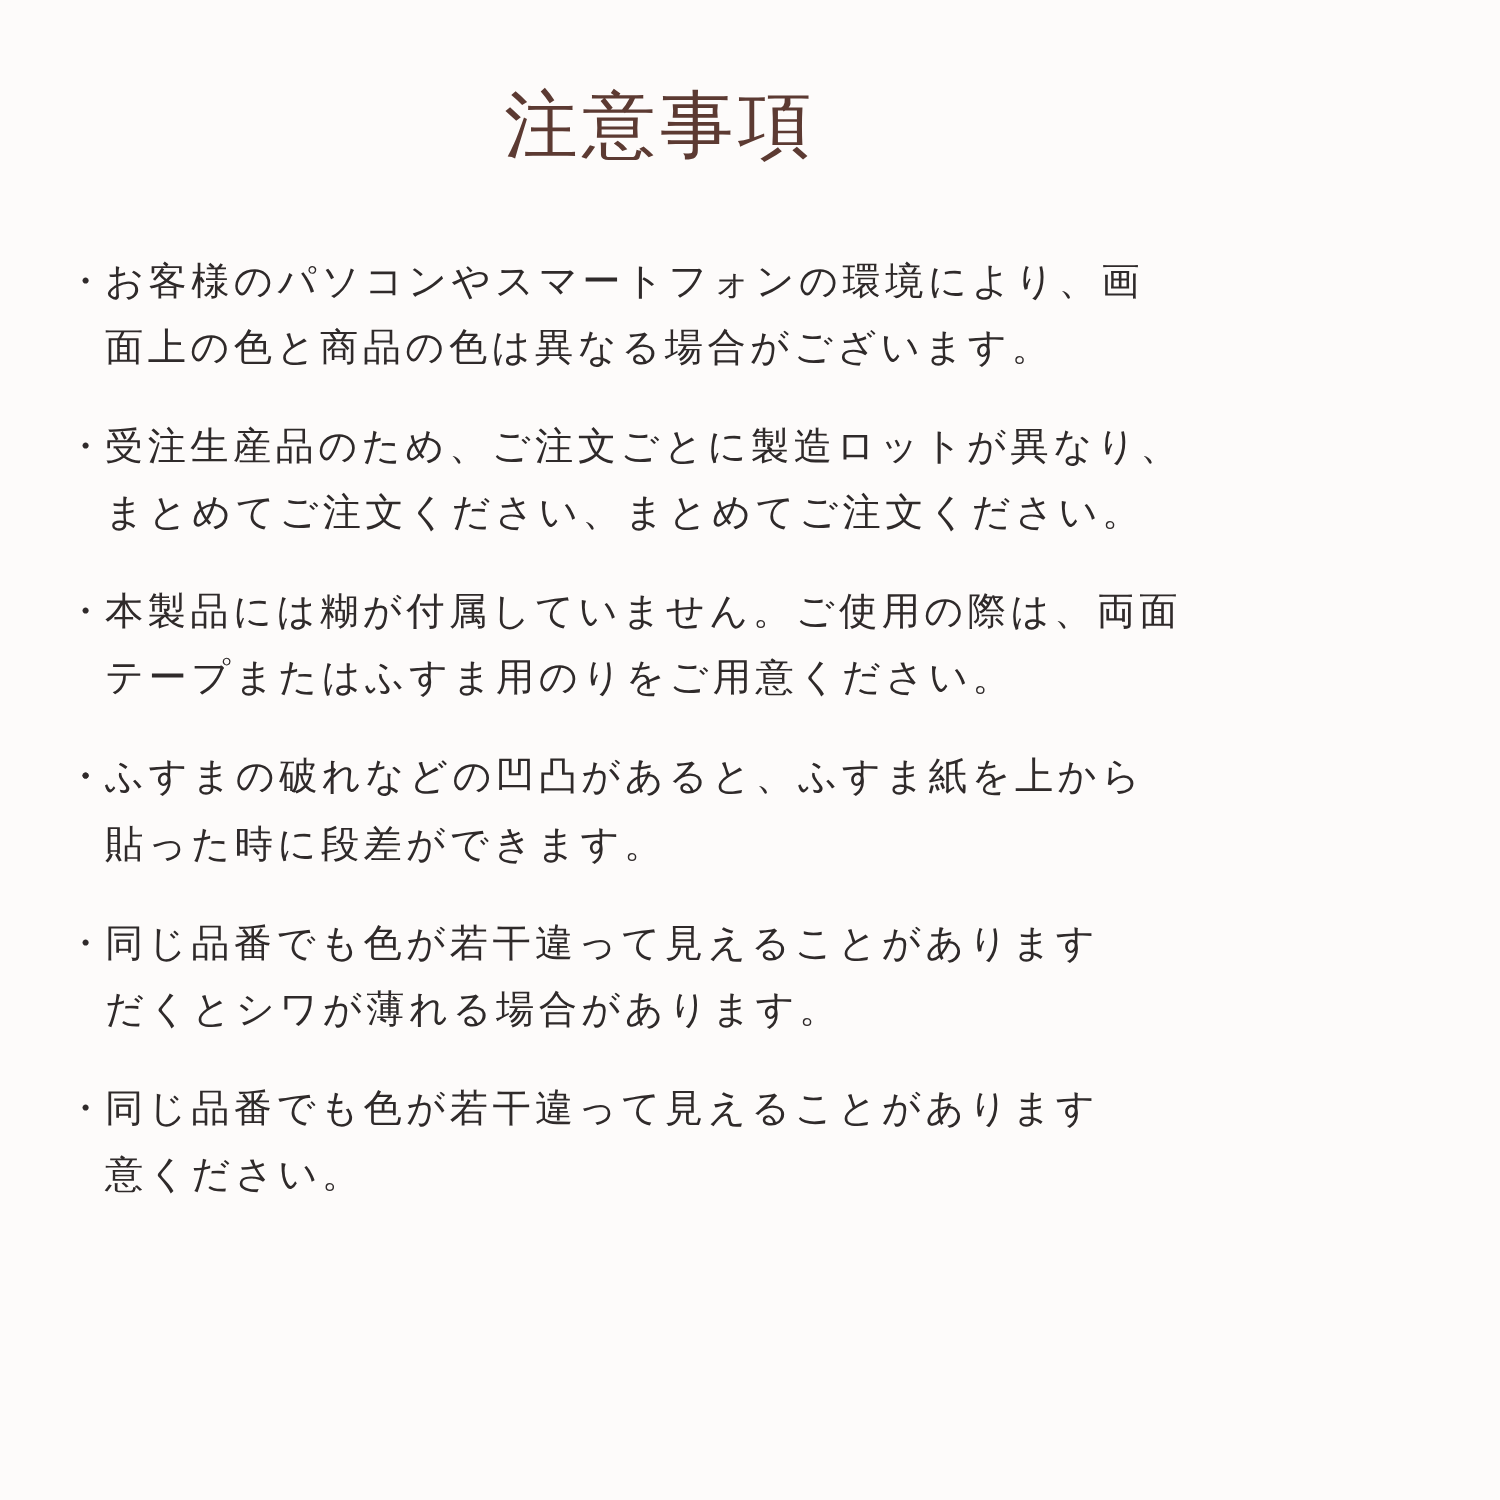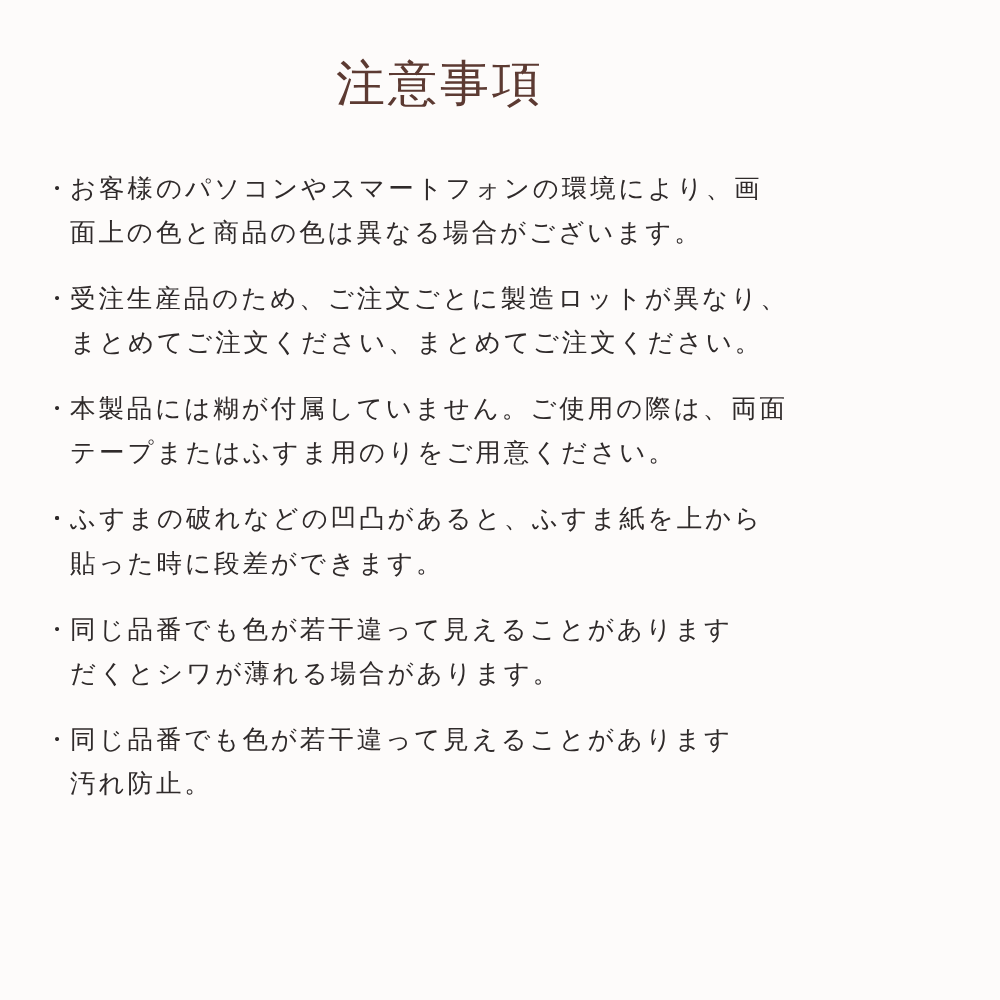--- a/index.html
+++ b/index.html
@@ -110,17 +110,17 @@
         <span class="bullet" style="color: rgb(47, 42, 42);">・</span>
         <span class="body">
           <span class="line">同じ品番でも色が若干違って見えることがあります</span>
           <span class="line">だくとシワが薄れる場合があります。</span>
         </span>
       </li>
       <li class="note" style="color: rgb(47, 42, 42);">
         <span class="bullet" style="color: rgb(47, 42, 42);">・</span>
         <span class="body">
           <span class="line">同じ品番でも色が若干違って見えることがあります</span>
-          <span class="line">汚れ防止。</span>
+          <span class="line">意ください。</span>
         </span>
       </li>
     </ul>
 </div>
 
 </body></html>

